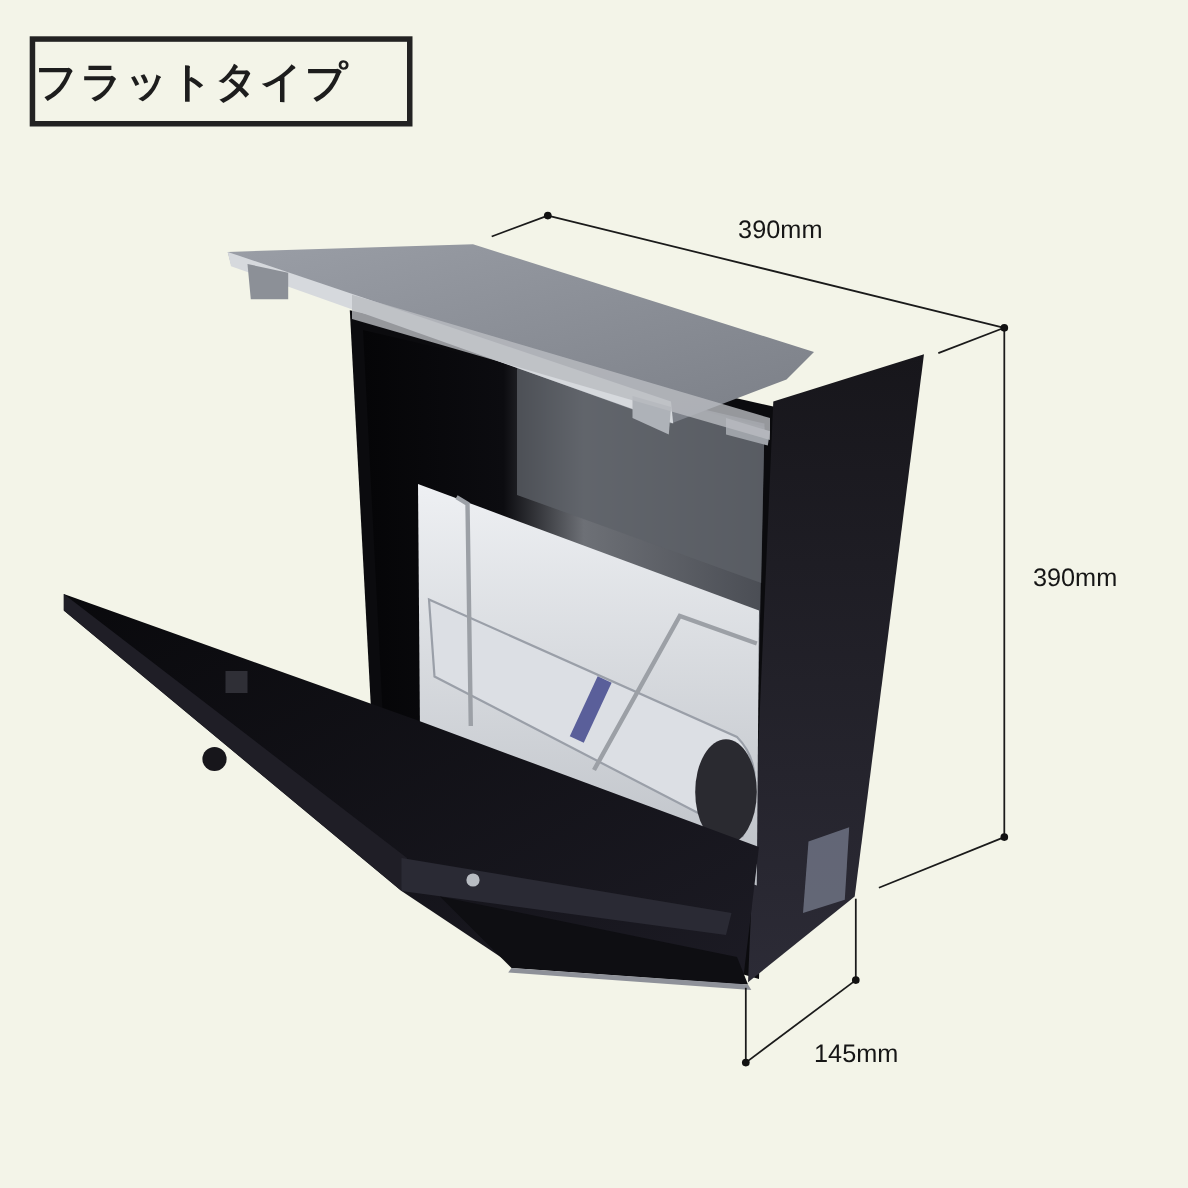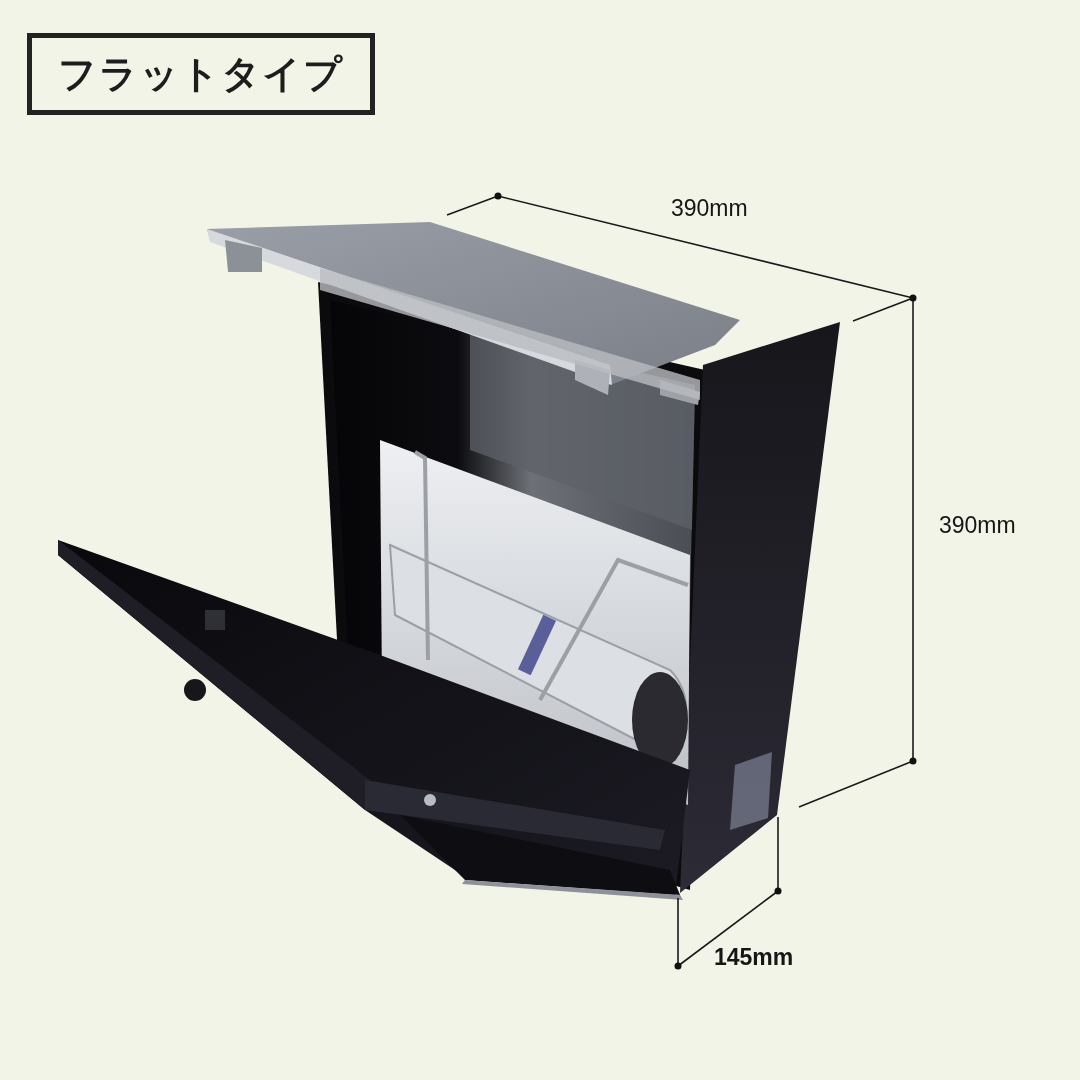--- a/index.html
+++ b/index.html
@@ -9,35 +9,35 @@
     position: relative;
     overflow: hidden;
     font-family: "DejaVu Sans", "Liberation Sans", sans-serif;
   }
   .type-label {
     position: absolute;
     left: 27px; top: 33px;
     width: 338px; height: 72px;
     border: 5px solid #222;
     box-sizing: content-box;
-    display: flex; align-items: center; justify-content: center;
+    display: flex; align-items: center; 
     font-size: 38px; font-weight: bold; color: #1d1d1d;
     letter-spacing: 2px;
     font-family: Liberation Mono, monospace;
   }
   .dim {
     position: absolute;
     font-family: "Liberation Sans", sans-serif;
     font-size: 23px;
     color: #161616;
     line-height: 1;
   }
   #dim-width  { left: 671px; top: 197px; }
   #dim-height { left: 939px; top: 514px; }
-  #dim-depth  { left: 714px; top: 946px; font-weight: bold; }
+  #dim-depth  { left: 740px; top: 946px; }
   svg.art { position: absolute; left: 0; top: 0; }
 </style>
 </head>
 <body>
 
 <div class="type-label">
   <span>フラットタイプ</span>
 </div>
 
 <svg class="art" width="1080" height="1080" viewBox="0 0 1080 1080">

